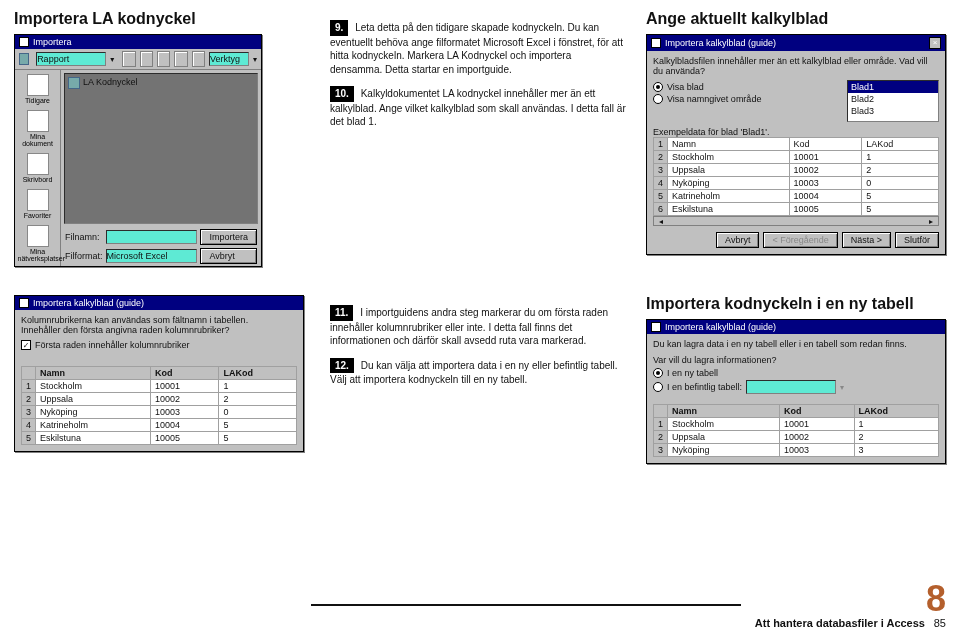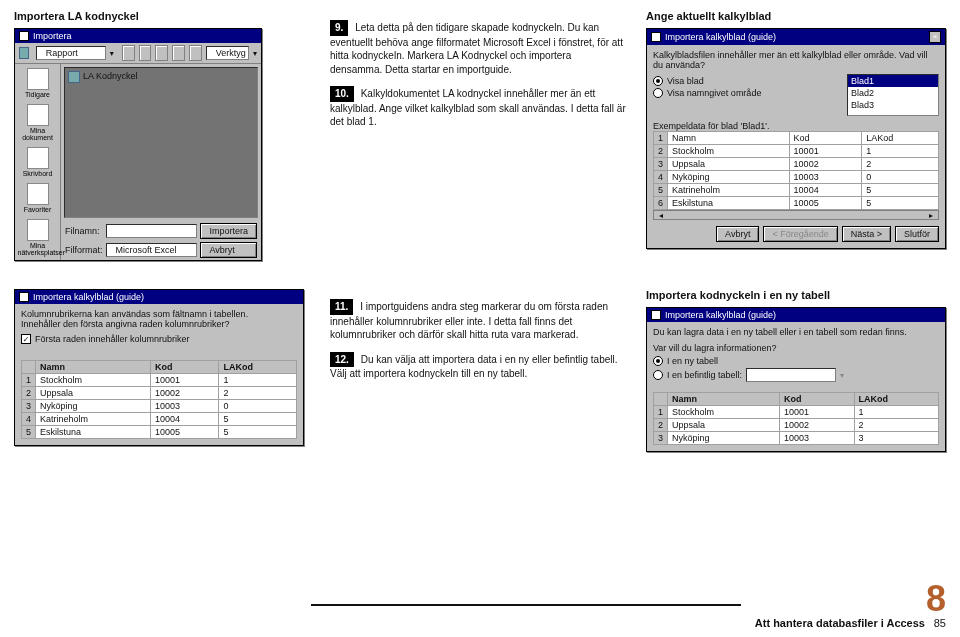--- a/index.html
+++ b/index.html
@@ -16,21 +16,21 @@
   }
   .page {
     display: grid;
     grid-template-columns: 1fr 1fr 1fr;
     column-gap: 20px;
     row-gap: 28px;
   }
   .block { }
   .heading {
     font-weight: bold;
-    font-size: 11px;
+    font-size: 16px;
     margin-bottom: 6px;
   }
   .step-num {
     display: inline-block;
     background: #000;
     color: #fff;
     padding: 1px 5px;
     font-weight: bold;
     margin-right: 4px;
   }
@@ -83,21 +83,21 @@
   .grid th,.grid td { border:1px solid #a0a0a0;padding:1px 4px;text-align:left; }
   .grid th { background:#c0c0c0; }
   .grid .rownum { background:#c0c0c0;width:14px;text-align:center; }
   .btnrow { display:flex;justify-content:flex-end;gap:4px;margin-top:6px; }
   .btn {
     border:1px solid #000;background:#c0c0c0;padding:2px 8px;
     box-shadow: inset 1px 1px 0 #fff, inset -1px -1px 0 #808080;
     font-size:9px;cursor:pointer;
   }
   .inputflat {
-    background:#ffffff;border:1px inset #808080;padding:1px 9px;min-width:80px;font-size:9px;
+    background:#5eead4;border:1px inset #808080;padding:1px 0;min-width:80px;font-size:9px;
   }
   .toolbar {
     background:#c0c0c0;border-bottom:1px solid #808080;padding:2px 4px;
     display:flex;gap:4px;align-items:center;
   }
   .tbtn {
     width:16px;height:16px;border:1px solid #808080;background:#c0c0c0;
     box-shadow:inset 1px 1px 0 #fff;
   }
   .smallicon {
@@ -333,21 +333,21 @@
               </tr>
           </tbody>
         </table>
       </div>
     </div>
   </div>
 
   <div class="block">
     <p class="step-text">
       <span class="step-num">11.</span>
-      <span>I importguidens andra steg markerar du om första raden innehåller kolumnrubriker eller inte. I detta fall finns det kolumnrubriker och därför skall hitta ruta vara markerad.</span>
+      <span>I importguidens andra steg markerar du om första raden innehåller kolumnrubriker eller inte. I detta fall finns det informationen och därför skall avsedd ruta vara markerad.</span>
     </p>
     <p class="step-text">
       <span class="step-num">12.</span>
       <span>Du kan välja att importera data i en ny eller befintlig tabell. Välj att importera kodnyckeln till en ny tabell.</span>
     </p>
   </div>
 
   <div class="block">
     <div class="heading">Importera kodnyckeln i en ny tabell</div>
     <div class="win" style="width:300px;">

